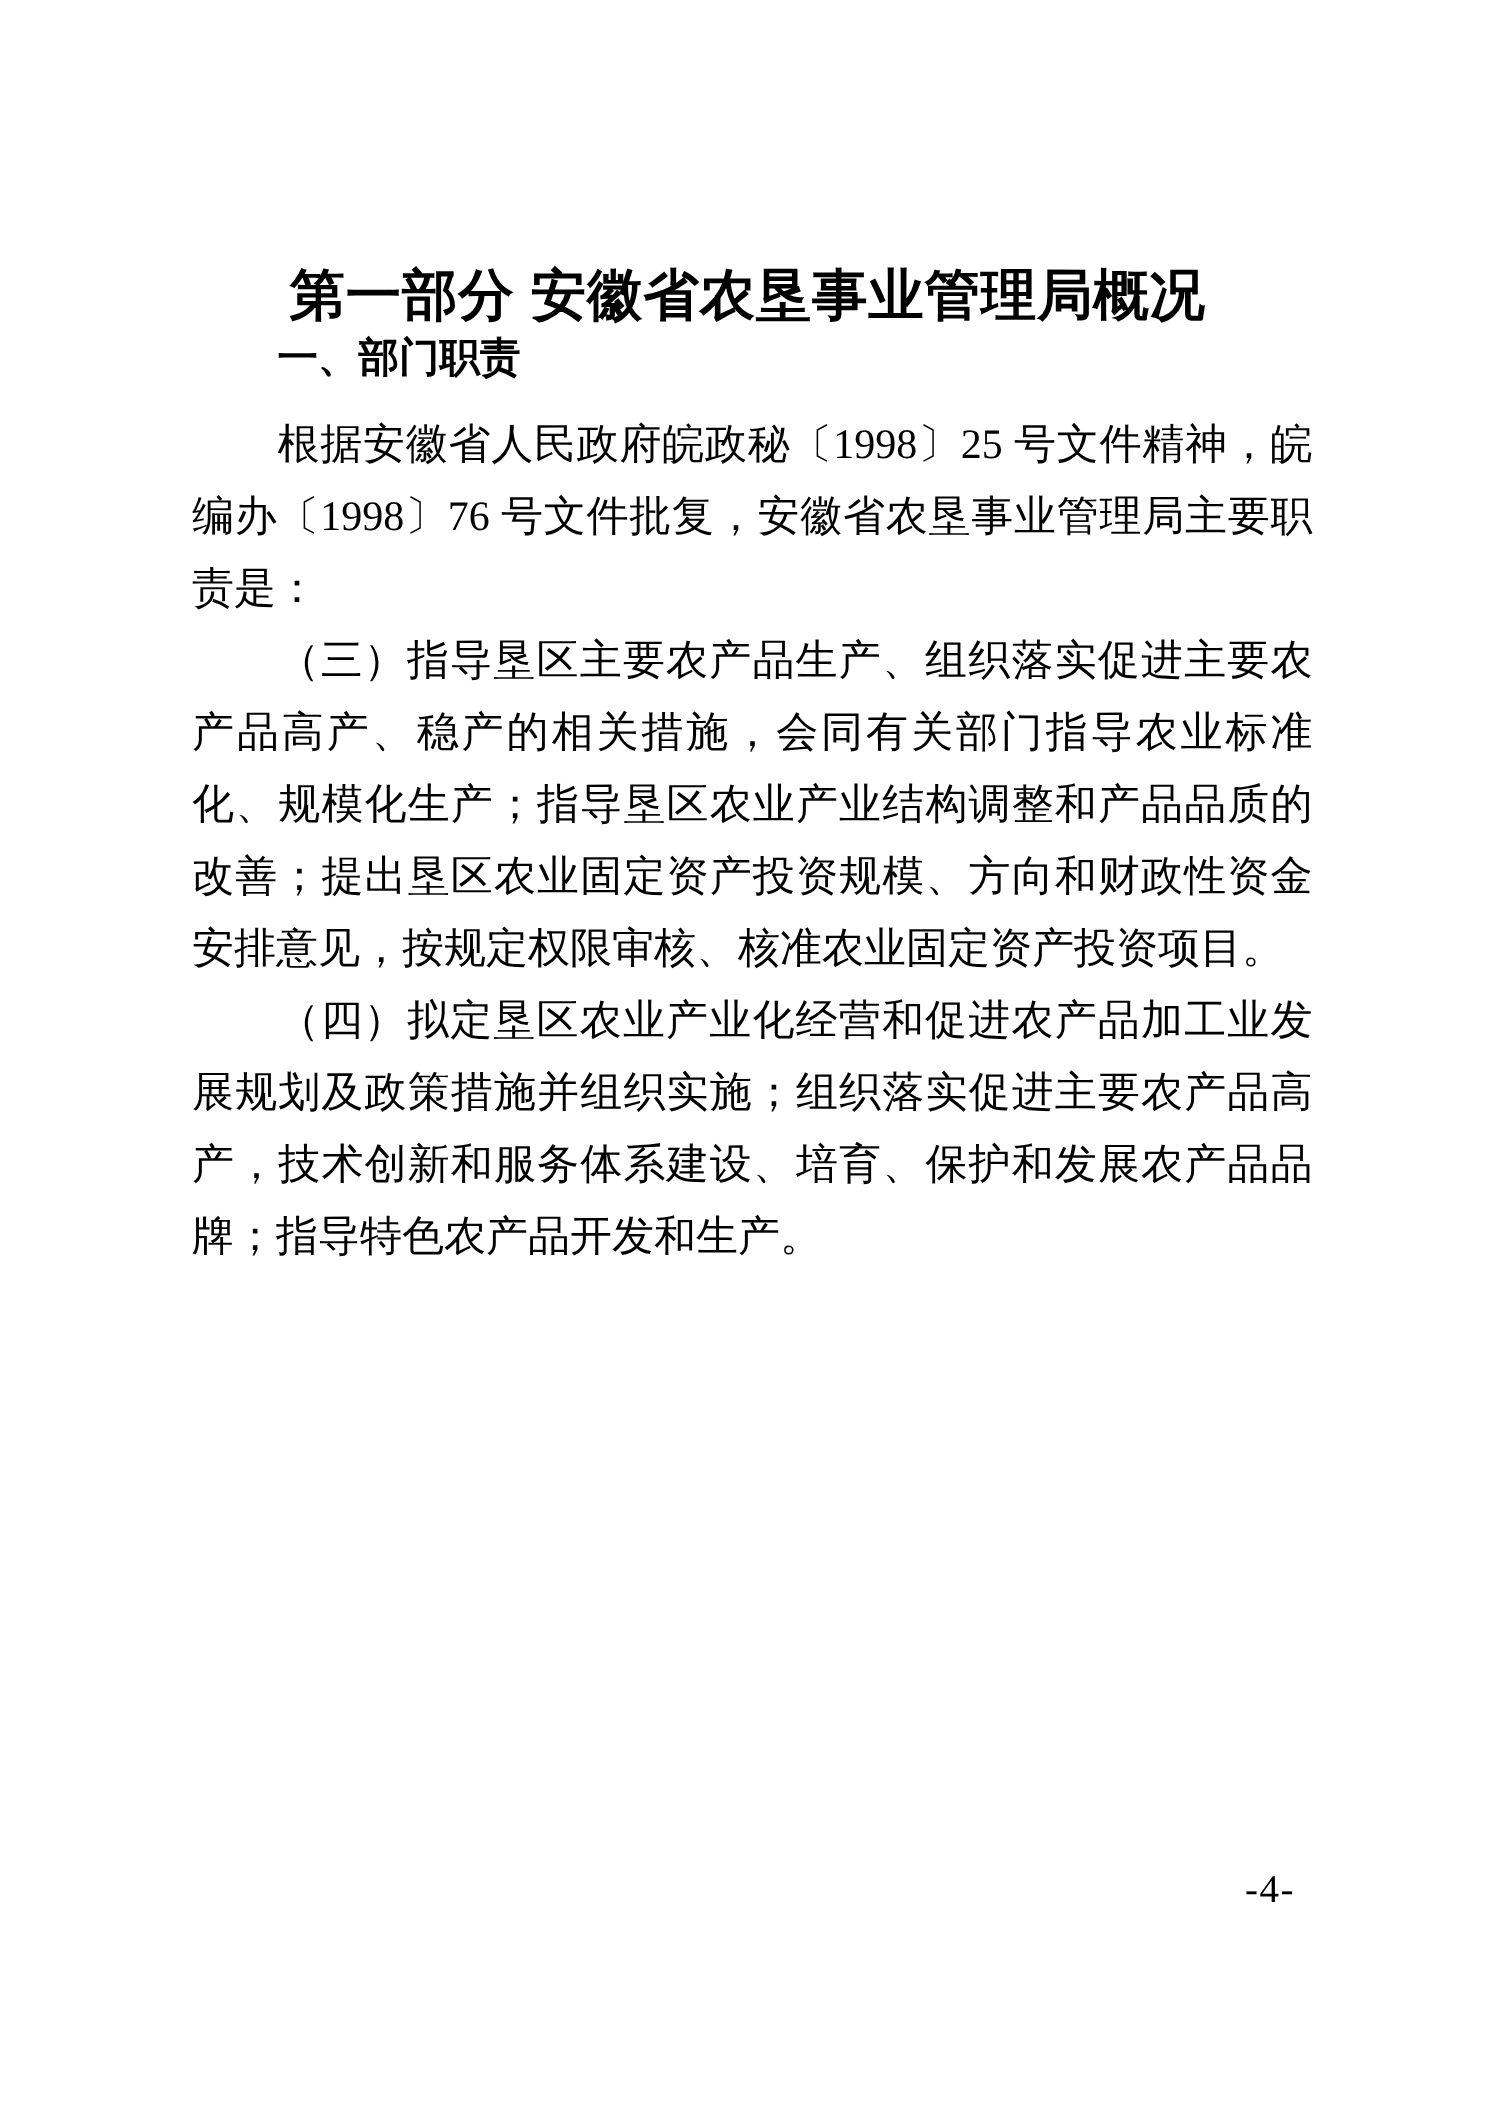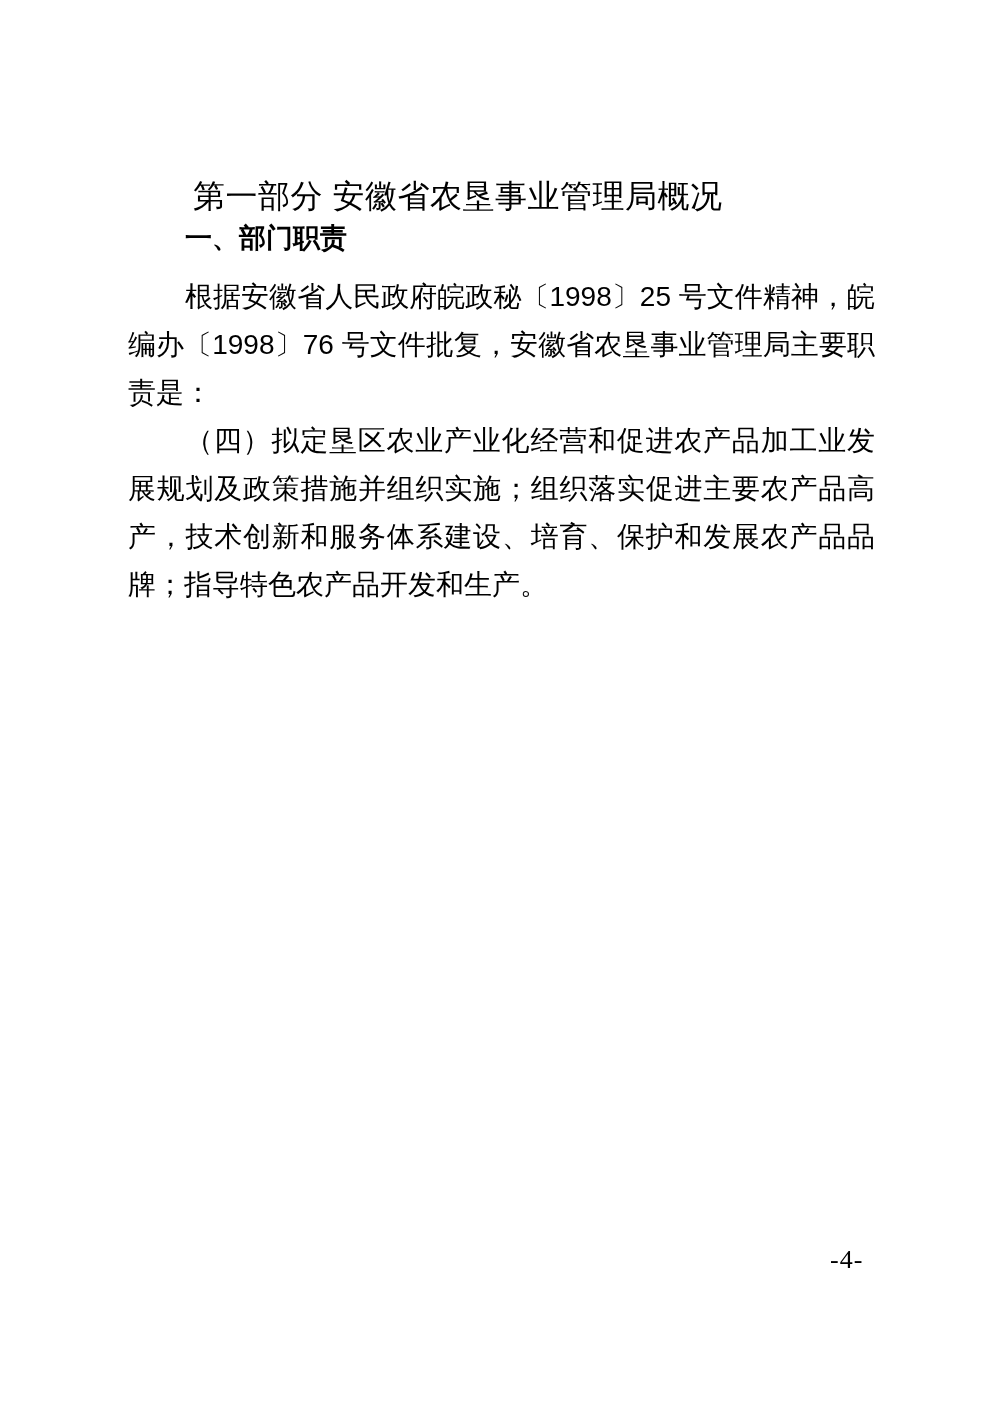--- a/index.html
+++ b/index.html
@@ -19,22 +19,22 @@
     height: 1414px;
     background: #ffffff;
     overflow: hidden;
   }
   .doc-title {
     position: absolute;
     left: 193px;
     top: 180px;
     margin: 0;
     font-family: "Liberation Sans", sans-serif;
-    font-weight: 400;
-    font-size: 32px;
+    font-weight: 700;
+    font-size: 37px;
     line-height: 33px;
     letter-spacing: 0.5px;
     white-space: nowrap;
     color: #000000;
   }
   .section-heading {
     position: absolute;
     left: 185px;
     top: 223px;
     margin: 0;
@@ -43,21 +43,21 @@
     font-size: 27px;
     line-height: 31px;
     white-space: nowrap;
     color: #000000;
   }
   .doc-body {
     position: absolute;
     left: 128px;
     top: 273px;
     width: 747px;
-    font-family: Liberation Sans, sans-serif;
+    font-family: Liberation Serif, serif;
     font-size: 28px;
     line-height: 48px;
     text-align: justify;
     color: #000000;
   }
   .doc-body p {
     margin: 0;
     padding: 0;
     text-indent: 57px;
   }
@@ -76,18 +76,19 @@
 <body>
 
 <div class="page">
 
   <h1 class="doc-title">第一部分 安徽省农垦事业管理局概况</h1>
 
   <h2 class="section-heading">一、部门职责</h2>
 
   <div class="doc-body">
     <p>根据安徽省人民政府皖政秘〔1998〕25 号文件精神，皖编办〔1998〕76 号文件批复，安徽省农垦事业管理局主要职责是：</p>
+    <p>（三）指导垦区主要农产品生产、组织落实促进主要农产品高产、稳产的相关措施，会同有关部门指导农业标准化、规模化生产；指导垦区农业产业结构调整和产品品质的改善；提出垦区农业固定资产投资规模、方向和财政性资金安排意见，按规定权限审核、核准农业固定资产投资项目。</p>
     <p>（四）拟定垦区农业产业化经营和促进农产品加工业发展规划及政策措施并组织实施；组织落实促进主要农产品高产，技术创新和服务体系建设、培育、保护和发展农产品品牌；指导特色农产品开发和生产。</p>
   </div>
 
   <div class="page-number">-4-</div>
 
 </div>
 
 </body></html>

